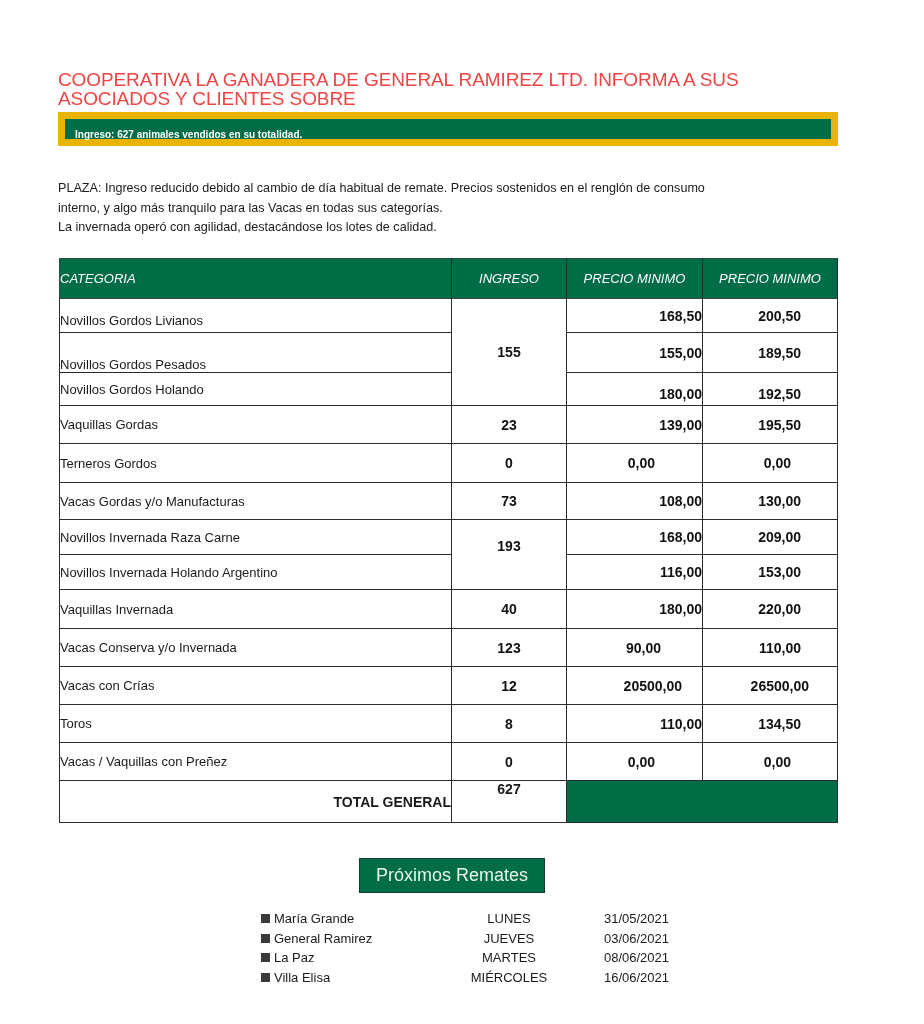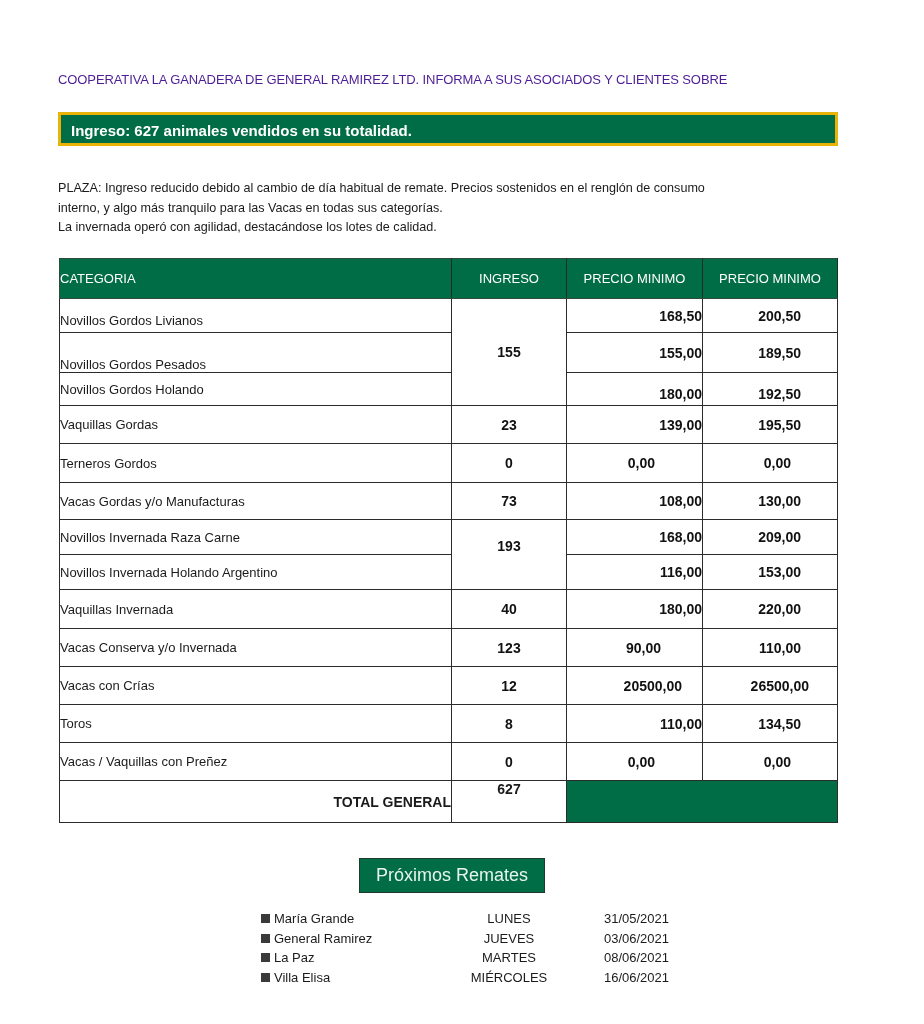--- a/index.html
+++ b/index.html
@@ -13,37 +13,37 @@
       position: relative;
       font-family: "Liberation Sans", "DejaVu Sans", sans-serif;
       color: #1a1a1a;
       overflow: hidden;
     }
     .header-text {
       position: absolute;
       left: 58px;
       top: 70px;
       width: 790px;
-      font-size: 13px;
+      font-size: 19px;
       line-height: 19px;
       letter-spacing: -0.1px;
-      color: #4c1d95;
+      color: #ef4444;
     }
     .banner {
       position: absolute;
       left: 58px;
       top: 112px;
       width: 780px;
       height: 34px;
       background: #006d46;
-      border: 3px solid #eab308;
+      border: 7px solid #eab308;
       box-sizing: border-box;
       color: #ffffff;
       font-weight: bold;
-      font-size: 15px;
+      font-size: 10px;
       line-height: 32px;
       padding-left: 10px;
     }
     .plaza {
       position: absolute;
       left: 58px;
       top: 179px;
       width: 790px;
       font-size: 12.6px;
       line-height: 19.5px;
@@ -62,20 +62,21 @@
       box-sizing: border-box;
     }
     table.main th {
       background: #006d46;
       color: #ffffff;
       font-weight: normal;
       font-size: 13px;
       height: 40px;
       border-color: #2d4a3a;
       border-right: 1.5px solid #1f2f28;
+      font-style: italic;
     }
     th.c-cat { text-align: left; padding-left: 11px; }
     th.c-ing, th.c-min, th.c-max { text-align: center; }
     td.cat {
       text-align: left;
       padding-left: 11px;
       font-size: 13px;
       color: #1b1b1b;
     }
     td.num {

